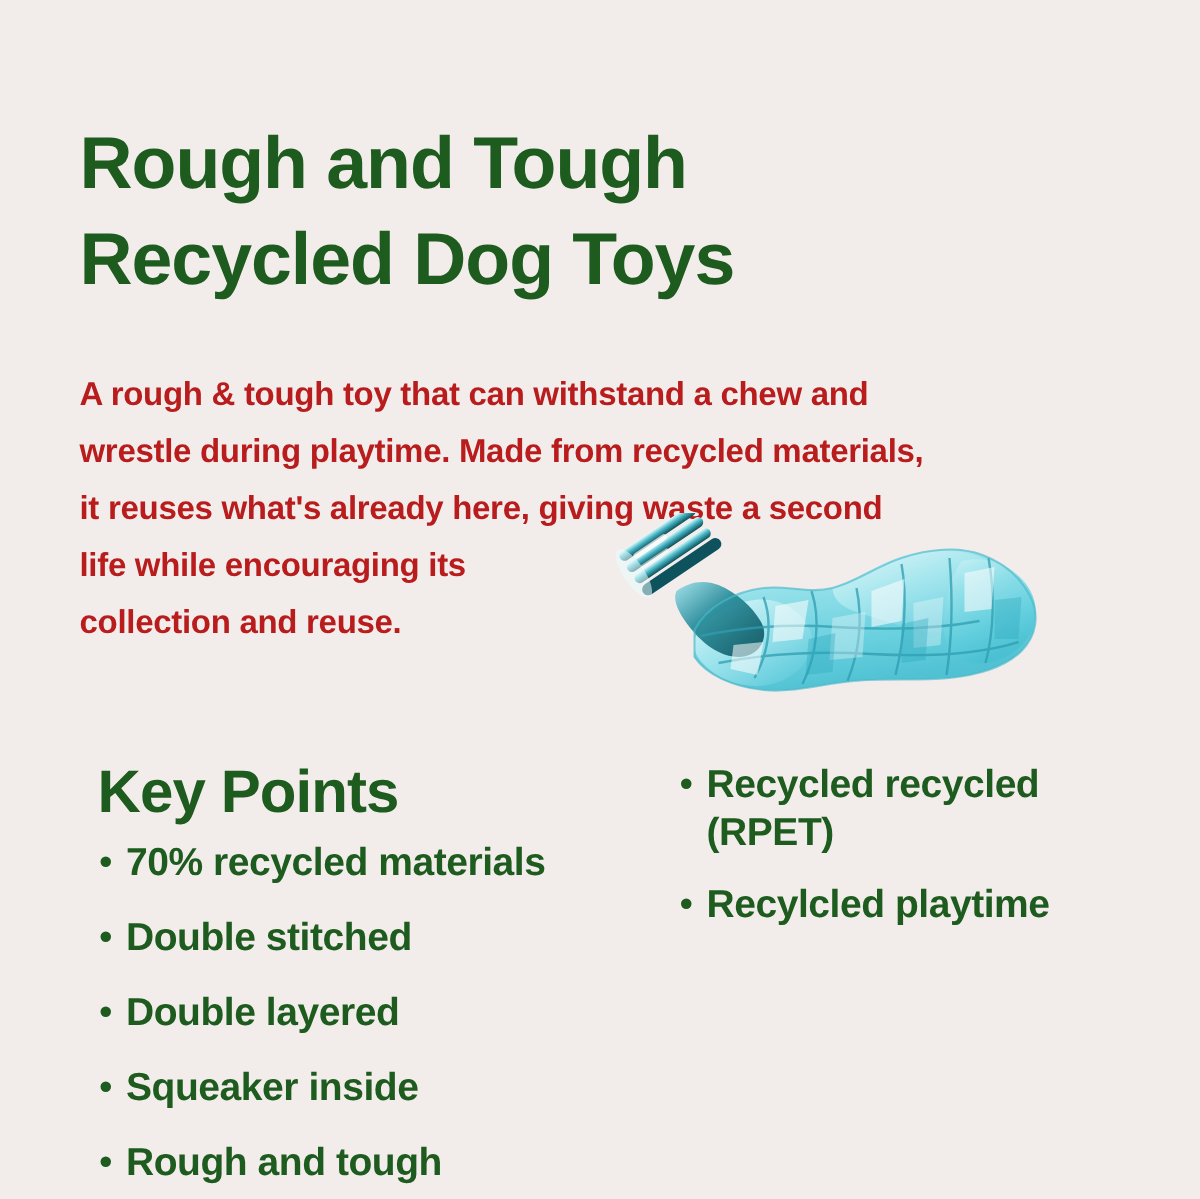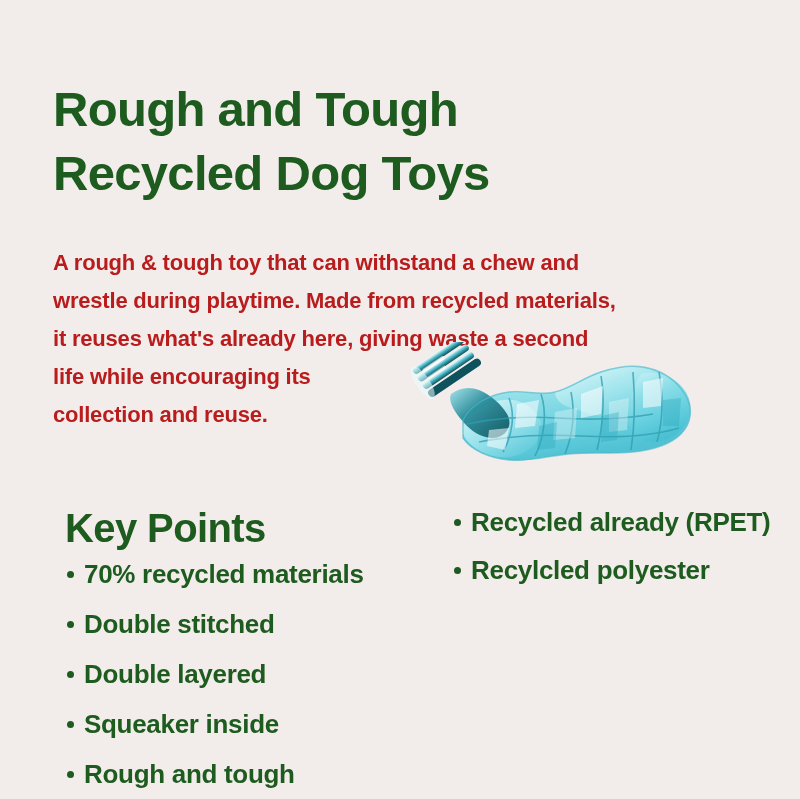--- a/index.html
+++ b/index.html
@@ -244,22 +244,22 @@
         <span class="dot"></span>
         <span>Rough and tough</span>
       </li>
     </ul>
   </div>
 
   <div class="col col-mat">
     <ul class="bullets">
       <li>
         <span class="dot"></span>
-        <span>Recycled already (RPET)</span>
-      </li>
-      <li>
-        <span class="dot"></span>
-        <span>Recylcled polyester</span>
+        <span>Recycled recycled (RPET)</span>
+      </li>
+      <li>
+        <span class="dot"></span>
+        <span>Recylcled playtime</span>
       </li>
     </ul>
   </div>
 
 </div>
 
 </body></html>

